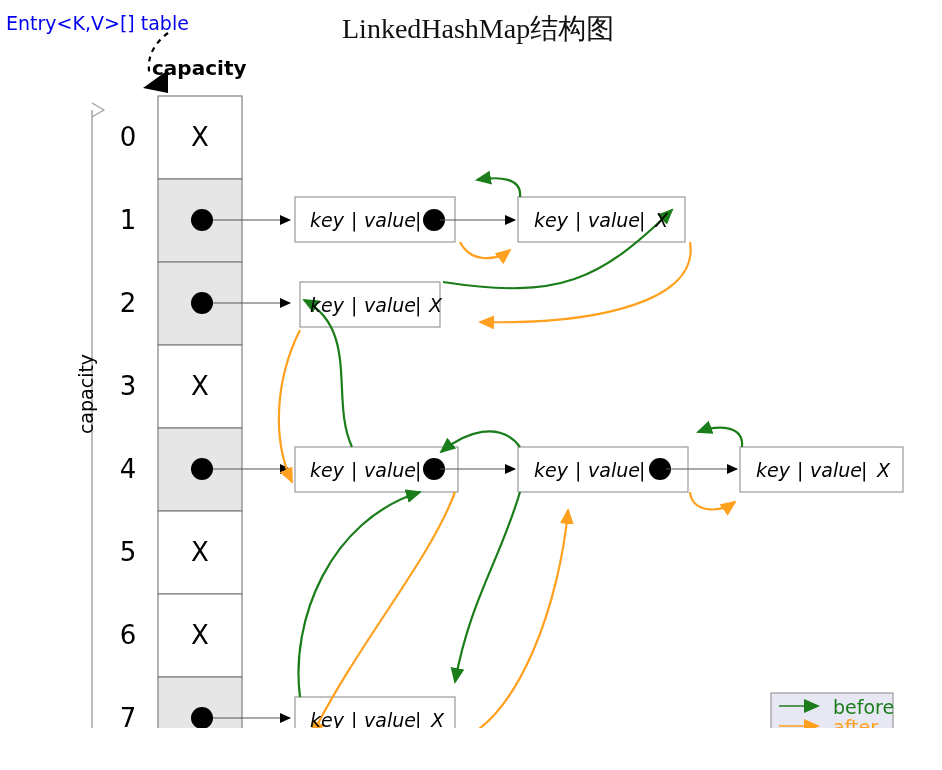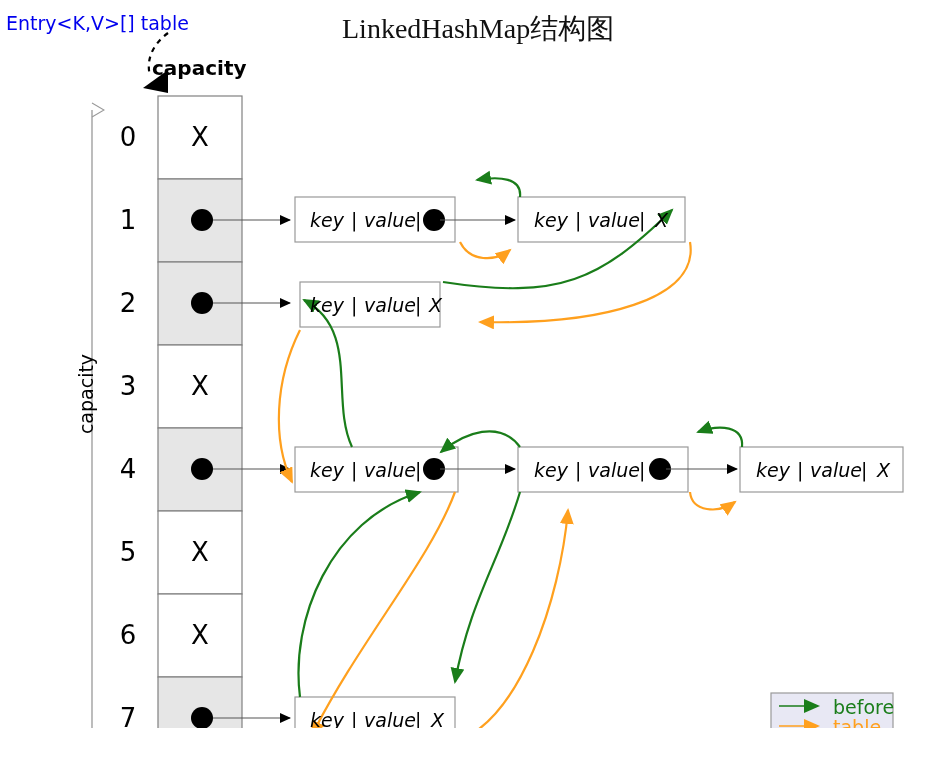--- a/index.html
+++ b/index.html
@@ -260,16 +260,16 @@
   <div class="entry-text" style="left:861px; top:459px;">|</div>
   <div class="entry-text" style="left:877px; top:459px;">X</div>
 
   <div class="entry-text" style="left:310px; top:709px;">key</div>
   <div class="entry-text" style="left:351px; top:709px;">|</div>
   <div class="entry-text" style="left:364px; top:709px;">value</div>
   <div class="entry-text" style="left:415px; top:709px;">|</div>
   <div class="entry-text" style="left:431px; top:709px;">X</div>
 
   <div class="legend-text" style="left:833px; top:696px; color:#1a7d1a;">before</div>
-  <div class="legend-text" style="left:833px; top:716px; color:#ffa01e;">table</div>
+  <div class="legend-text" style="left:833px; top:716px; color:#ffa01e;">after</div>
   <div class="legend-text" style="left:833px; top:736px; color:#15803d;">next</div>
 
 </div>
 
 </body></html>

